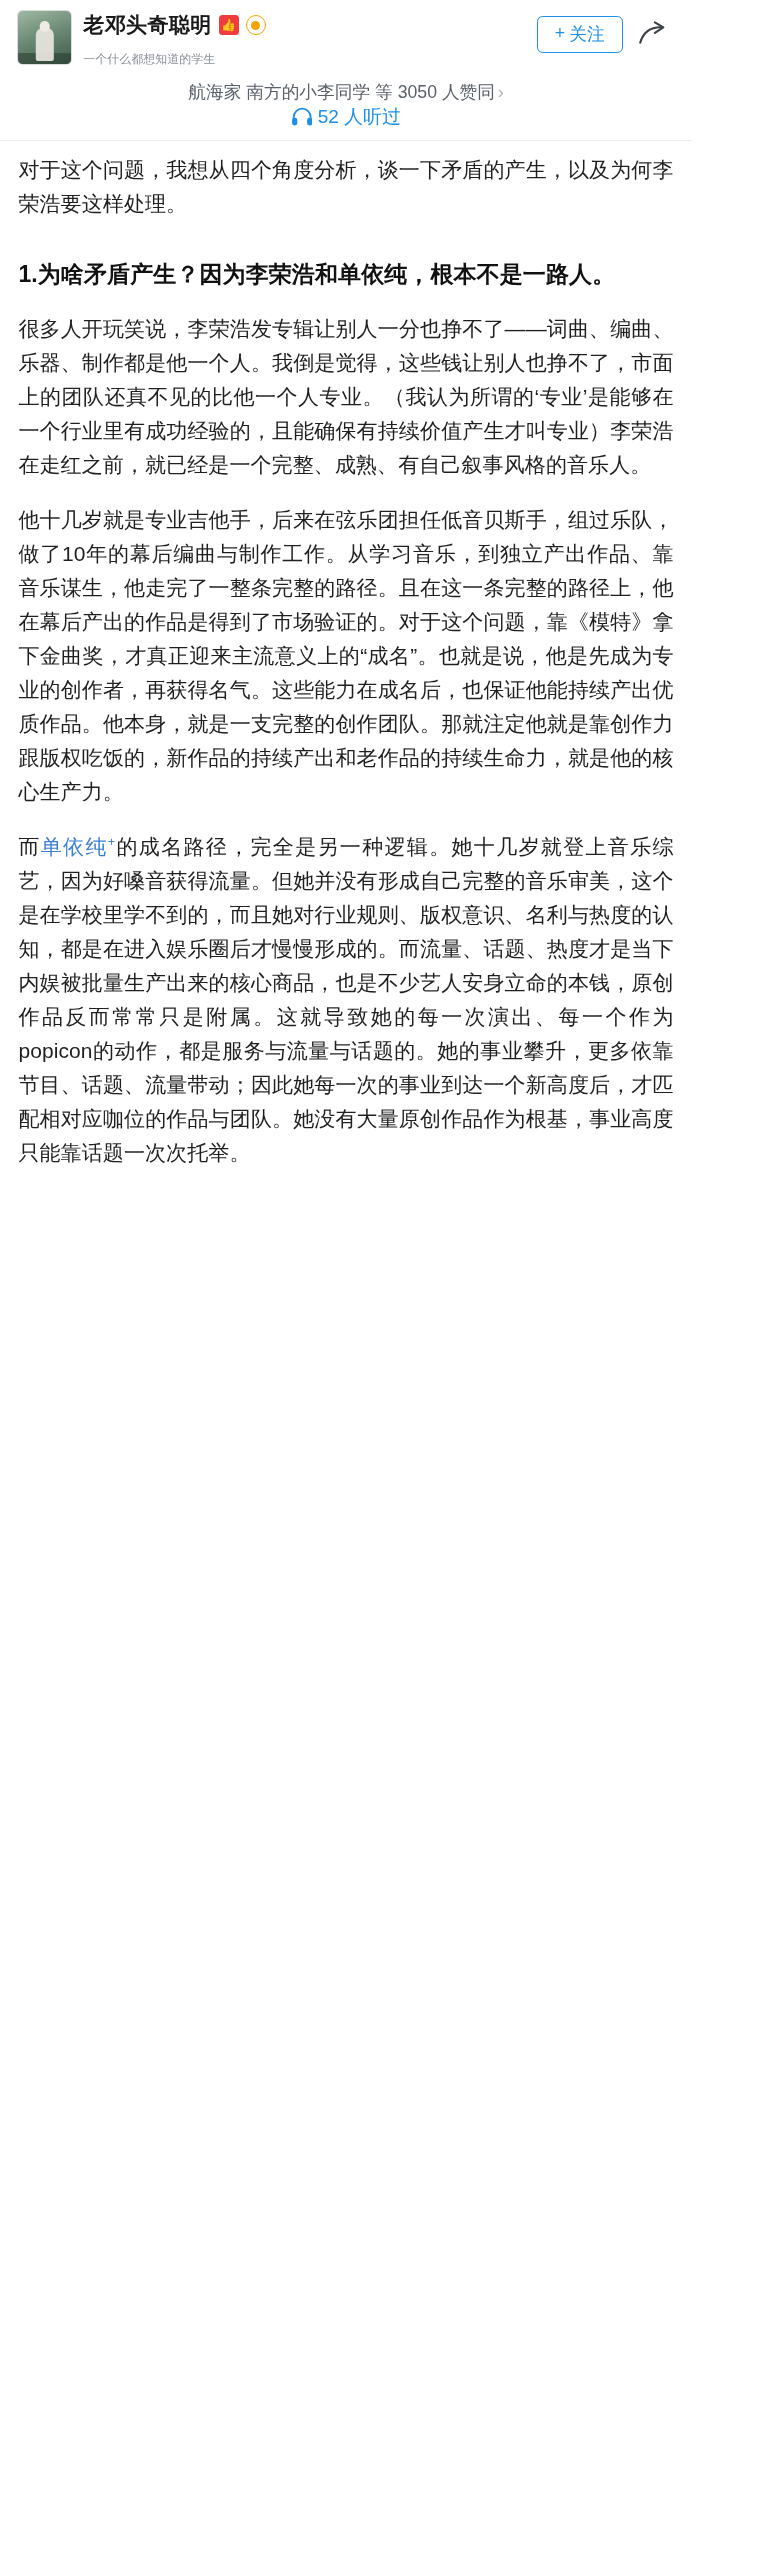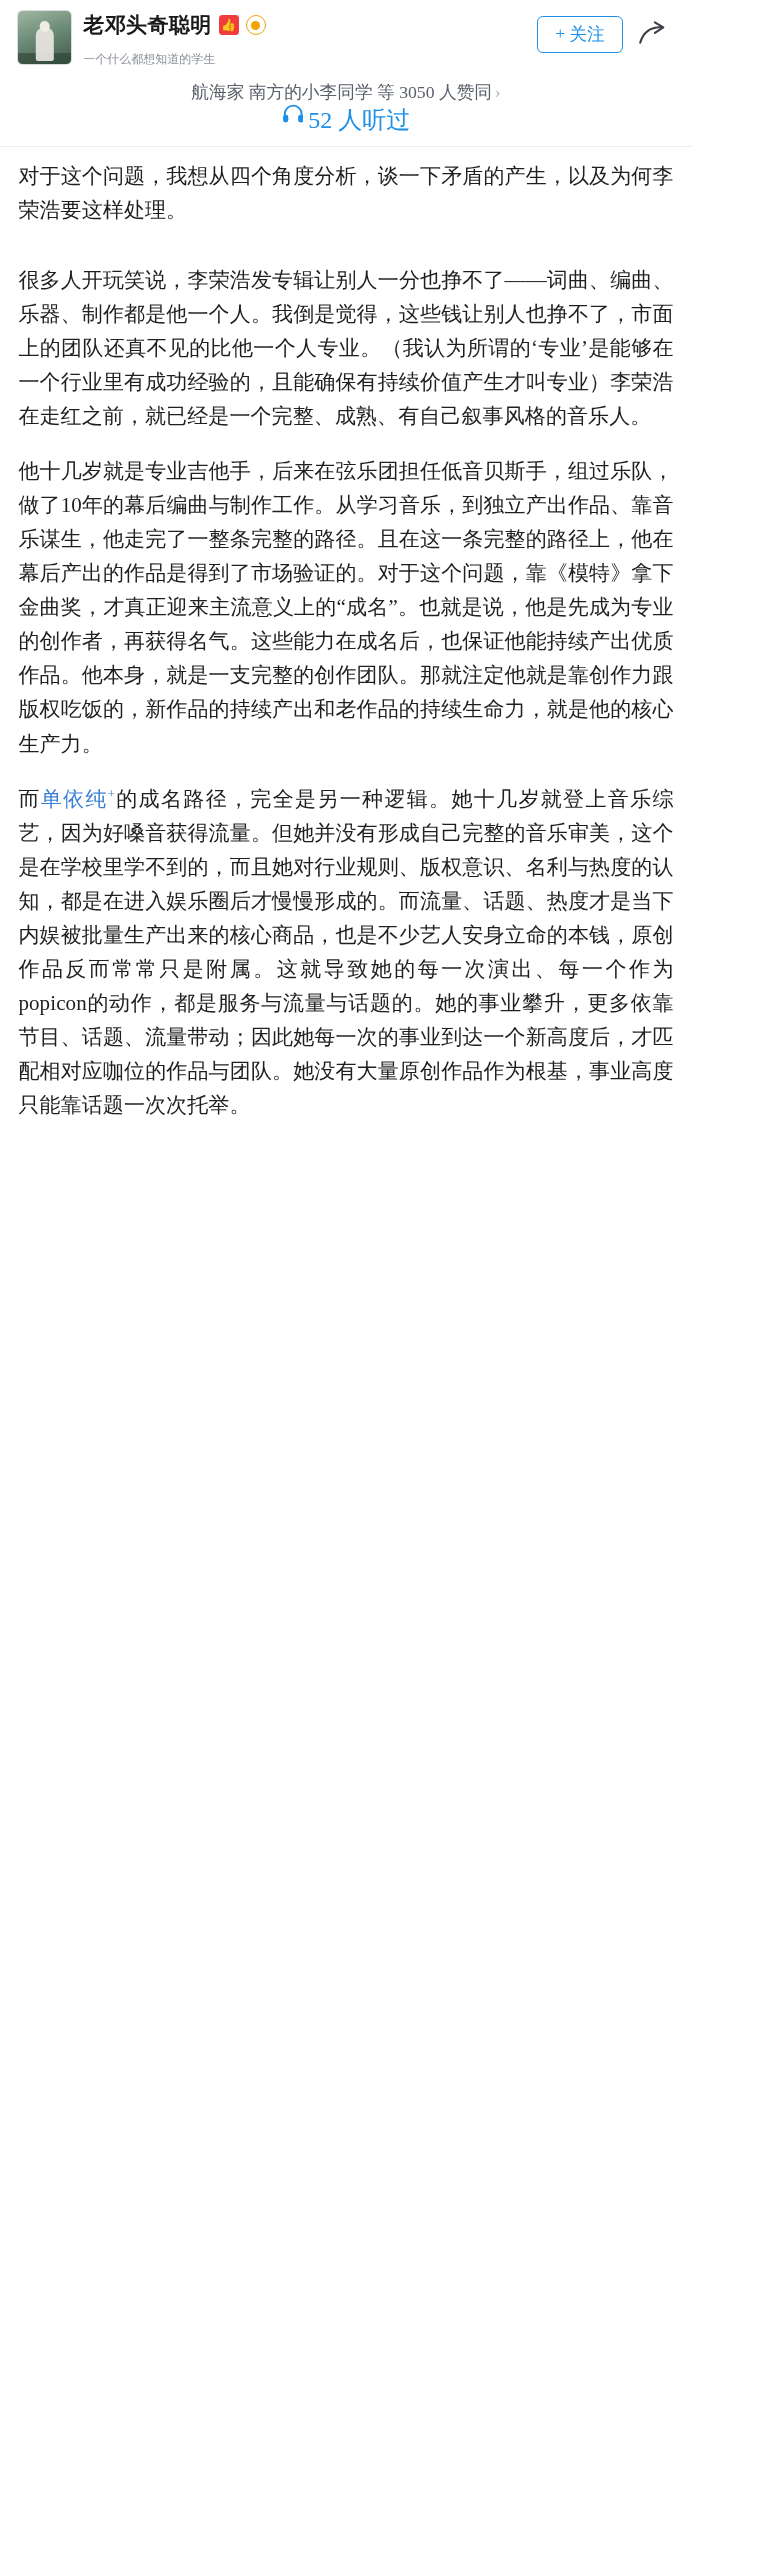--- a/index.html
+++ b/index.html
@@ -10,21 +10,20 @@
     font-family: "Liberation Sans", sans-serif;
     color: #1a1a1a;
     -webkit-font-smoothing: antialiased;
   }
   .page {
     width: 692px;
     min-height: 2576px;
     background: #ffffff;
     position: relative;
     overflow: hidden;
-    font-family: Liberation Serif, serif;
   }
 
   
   .author-row {
     display: flex;
     align-items: flex-start;
     padding: 10px 17px 4.2px 17px;
   }
   .avatar {
     width: 55px;
@@ -154,24 +153,24 @@
     font-size: 17.7px;
     color: #6f7680;
     white-space: nowrap;
     overflow: hidden;
   }
   .stats-left .nm { color: #5a6069; }
   .stats-left .chev { color: #aeb4bb; margin-left: 2.8px; }
   .listen {
     flex: 0 0 auto;
     display: flex;
-    align-items: flex-start;
+    align-items: center;
     gap: 5.7px;
     color: #1c8fe8;
-    font-size: 24px;
+    font-size: 19px;
     white-space: nowrap;
     cursor: pointer;
   }
   .listen .hp { display: block; }
 
   
   .article {
     padding: 12.7px 18.4px 28px 18.4px;
   }
   .article p {
@@ -247,20 +246,21 @@
         <rect x="1.5" y="15" width="7.5" height="11" rx="3.5" fill="#1c8fe8"></rect>
         <rect x="23" y="15" width="7.5" height="11" rx="3.5" fill="#1c8fe8"></rect>
       </svg>
       <span>52 人听过</span>
     </div>
   </div>
 
   <div class="article">
     <p class="first">对于这个问题，我想从四个角度分析，谈一下矛盾的产生，以及为何李荣浩要这样处理。</p>
 
+    <h2>1.为啥矛盾产生？因为李荣浩和单依纯，根本不是一路人。</h2>
 
     <p>很多人开玩笑说，李荣浩发专辑让别人一分也挣不了——词曲、编曲、乐器、制作都是他一个人。我倒是觉得，这些钱让别人也挣不了，市面上的团队还真不见的比他一个人专业。（我认为所谓的‘专业’是能够在一个行业里有成功经验的，且能确保有持续价值产生才叫专业）李荣浩在走红之前，就已经是一个完整、成熟、有自己叙事风格的音乐人。</p>
 
     <p>他十几岁就是专业吉他手，后来在弦乐团担任低音贝斯手，组过乐队，做了10年的幕后编曲与制作工作。从学习音乐，到独立产出作品、靠音乐谋生，他走完了一整条完整的路径。且在这一条完整的路径上，他在幕后产出的作品是得到了市场验证的。对于这个问题，靠《模特》拿下金曲奖，才真正迎来主流意义上的“成名”。也就是说，他是先成为专业的创作者，再获得名气。这些能力在成名后，也保证他能持续产出优质作品。他本身，就是一支完整的创作团队。那就注定他就是靠创作力跟版权吃饭的，新作品的持续产出和老作品的持续生命力，就是他的核心生产力。</p>
 
     <p><span>而</span><a class="mention" href="#"><span>单依纯</span><sup>+</sup></a><span>的成名路径，完全是另一种逻辑。她十几岁就登上音乐综艺，因为好嗓音获得流量。但她并没有形成自己完整的音乐审美，这个是在学校里学不到的，而且她对行业规则、版权意识、名利与热度的认知，都是在进入娱乐圈后才慢慢形成的。而流量、话题、热度才是当下内娱被批量生产出来的核心商品，也是不少艺人安身立命的本钱，原创作品反而常常只是附属。这就导致她的每一次演出、每一个作为popicon的动作，都是服务与流量与话题的。她的事业攀升，更多依靠节目、话题、流量带动；因此她每一次的事业到达一个新高度后，才匹配相对应咖位的作品与团队。她没有大量原创作品作为根基，事业高度只能靠话题一次次托举。</span></p>
   </div>
 
 </div>
 

